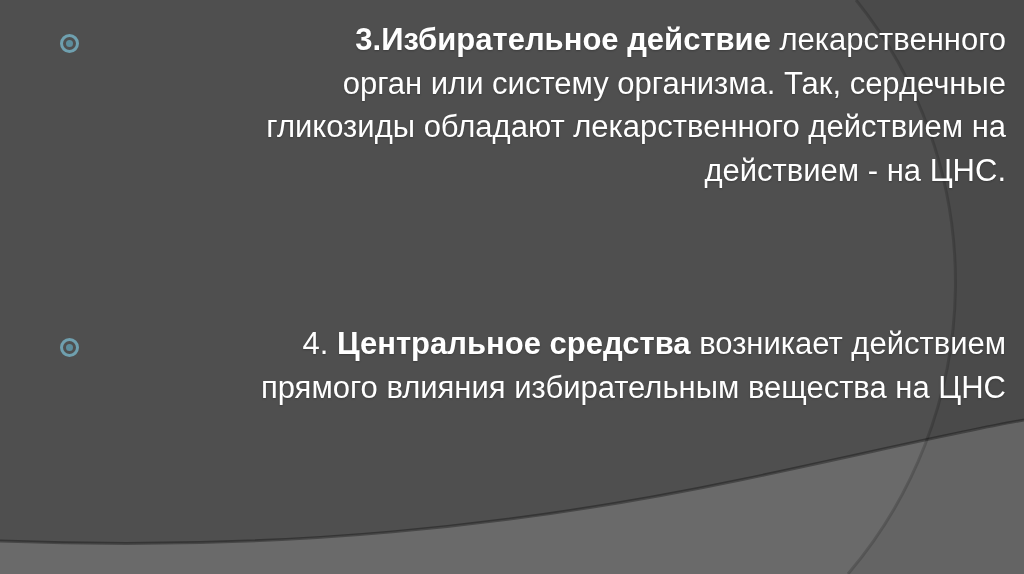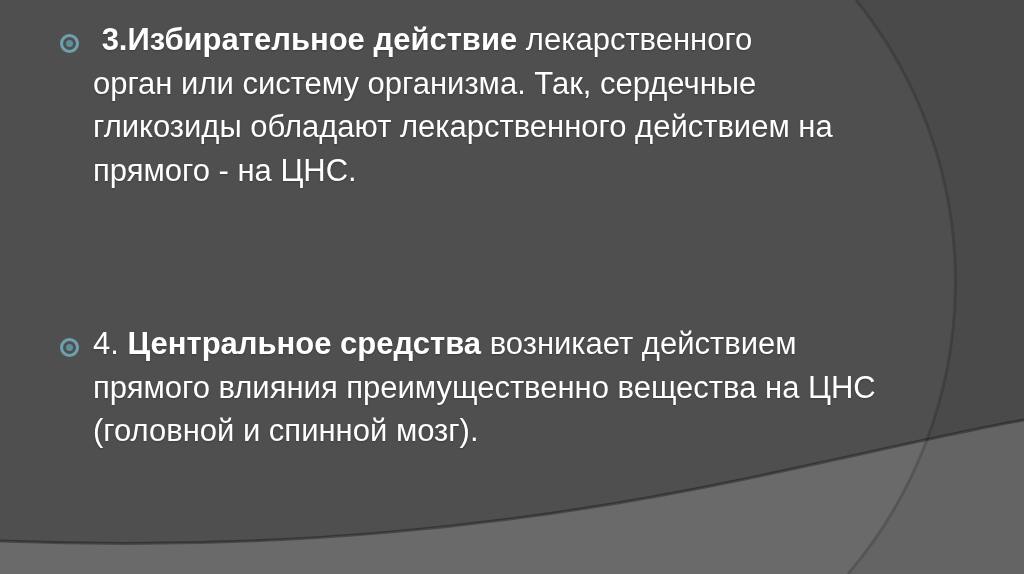--- a/index.html
+++ b/index.html
@@ -21,21 +21,21 @@
     border:3px solid var(--bullet,#6fa0af);
     border-radius:50%;
     box-sizing:content-box;
   }
   .marker .dot{
     position:absolute;left:50%;top:50%;
     width:7px;height:7px;margin:-3.5px 0 0 -3.5px;
     border-radius:50%;
     background:var(--bullet-dot,#5d8e9d);
   }
-  .text{margin-left:33px;}
+  .text{margin-left:33px;text-align:right;}
   .line{
     white-space:pre-wrap;
     font-size:31px;
     line-height:43.5px;
     color:var(--text,#ffffff);
     text-shadow:0 1px 2px rgba(0,0,0,0.25);
     font-weight:400;
   }
   .line b{font-weight:700;}
 </style>
@@ -59,28 +59,27 @@
 
   <div class="content">
       <div class="bullet-item pos-0">
         <span class="marker">
           <span class="dot"></span>
         </span>
         <div class="text">
           <div class="line"><b> 3.Избирательное действие</b><span> лекарственного</span></div>
           <div class="line"><span>орган или систему организма. Так, сердечные</span></div>
           <div class="line"><span>гликозиды обладают лекарственного действием на</span></div>
-          <div class="line"><span>прямого - на ЦНС.</span></div>
+          <div class="line"><span>действием - на ЦНС.</span></div>
         </div>
       </div>
       <div class="bullet-item pos-1">
         <span class="marker">
           <span class="dot"></span>
         </span>
         <div class="text">
           <div class="line"><span>4. </span><b>Центральное средства</b><span> возникает действием</span></div>
-          <div class="line"><span>прямого влияния преимущественно вещества на ЦНС</span></div>
-          <div class="line"><span>(головной и спинной мозг).</span></div>
+          <div class="line"><span>прямого влияния избирательным вещества на ЦНС</span></div>
         </div>
       </div>
     </div>
 
 </div>
 
 </body></html>

